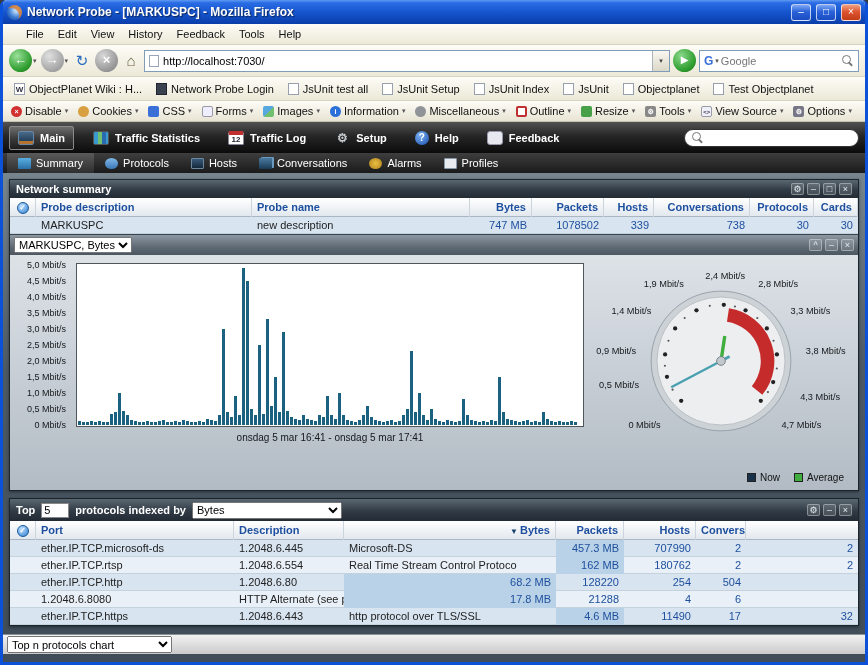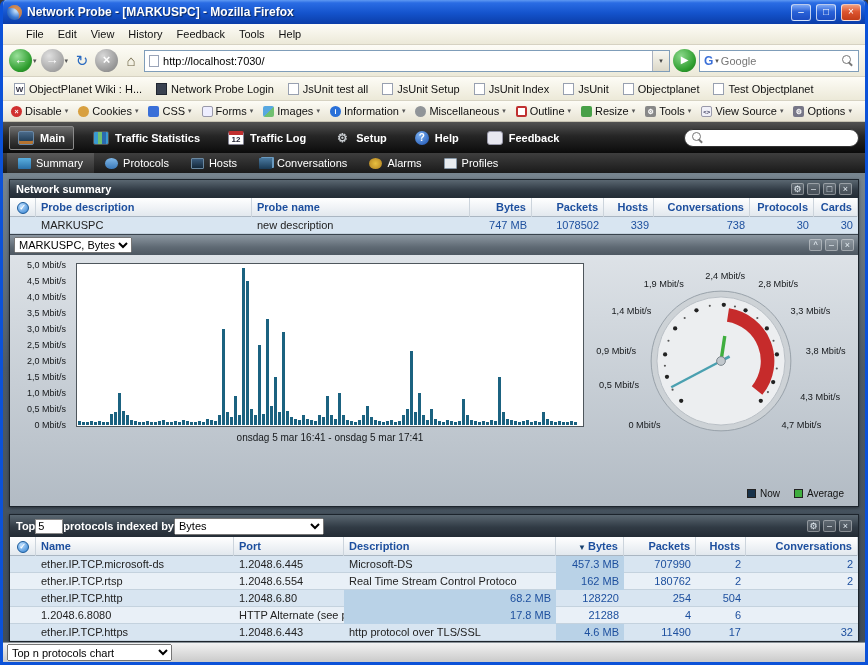--- a/index.html
+++ b/index.html
@@ -79,21 +79,21 @@
 .summary-icon{background:linear-gradient(180deg,#5ab0e0,#2a70a8)}
 .protocols-icon{background:linear-gradient(180deg,#80b8e8,#3a78b8);border-radius:50%}
 .hosts-icon{background:linear-gradient(#3a5a7a,#14283a);border:1px solid #6a88a0}
 .conversations-icon{background:linear-gradient(#4a7aa0,#1a3a55);box-shadow:2px -1px 0 #6a9ac0}
 .alarms-icon{background:radial-gradient(circle,#e8c040,#b08020);border-radius:50%}
 .profiles-icon{background:#e8ecf0;border:1px solid #8898a8}
 
 .content{flex:1;background:linear-gradient(180deg,#77858f,#4d5a66 40%,#404c58);padding:6px 6px 0 6px;display:flex;flex-direction:column;overflow:hidden}
 .panel{border:1px solid #1c242c;box-shadow:0 1px 3px rgba(0,0,0,.45);display:flex;flex-direction:column;background:#c6ccd2}
 .panel1{flex:1;margin-bottom:7px;min-height:0}
-.panel-header{height:18px;flex:0 0 auto;background:linear-gradient(#5a6771,#313b45 55%,#232c35);color:#fff;font-size:11px;font-weight:bold;display:flex;align-items:center;padding:0 6px;}
+.panel-header{height:18px;flex:0 0 auto;background:linear-gradient(#5a6771,#313b45 55%,#232c35);color:#fff;font-size:11px;font-weight:bold;display:flex;align-items:center;padding:0 6px;gap:6px}
 .panel-header.tall{height:22px}
 .panel-icons{margin-left:auto;display:flex;gap:3px;align-items:center}
 .p-icon{width:13px;height:12px;font-size:9px;line-height:11px;text-align:center;color:#e6eef4;background:rgba(255,255,255,.14);border:1px solid rgba(255,255,255,.35);border-radius:2px;font-weight:normal}
 .count-input{width:28px;height:15px;font-size:11px;border:1px solid #888;padding:0 2px;font-family:"Liberation Sans",sans-serif}
 .index-select{height:17px;font-size:11px;width:150px;font-family:"Liberation Sans",sans-serif}
 
 .thead{display:grid;background:linear-gradient(#ffffff,#e2e8ee);border-bottom:1px solid #aab6c2;height:19px;align-items:center;flex:0 0 auto}
 .sum-grid{grid-template-columns:26px 216px 218px 62px 72px 50px 96px 64px 1fr}
 .proto-grid{grid-template-columns:26px 198px 110px 212px 68px 72px 50px 1fr}
 .th{font-size:11px;font-weight:bold;color:#1d4f9e;padding:0 5px;border-right:1px solid #ccd4dc;white-space:nowrap;overflow:hidden;height:19px;line-height:19px}
@@ -115,21 +115,21 @@
 .ytick{position:absolute;right:4px;font-size:9px;color:#15181b;white-space:nowrap}
 .chart-col{width:508px;flex:0 0 auto;display:flex;flex-direction:column}
 .bars-box{width:508px;height:164px;background:#fff;border:1px solid #4e565c;display:flex;align-items:flex-end;padding:1px;overflow:hidden}
 .bar{width:3px;margin-right:1px;background:#1b6280;flex:0 0 auto}
 .xlabel{font-size:10px;color:#15181b;text-align:center;margin-top:5px}
 .gauge-wrap{flex:1;display:flex;justify-content:center;align-items:flex-start;min-width:0}
 .legend{position:absolute;right:14px;bottom:7px;display:flex;gap:14px;font-size:10px;color:#111;align-items:center}
 .leg-item{display:inline-flex;align-items:center}
 .sq{width:9px;height:9px;display:inline-block;margin-right:4px;border:1px solid #222}
 
-.footerbar{flex:0 0 auto;height:20px;margin:0 -6px;background:linear-gradient(#f2f2f2,#cacaca);border-top:1px solid #8a9298;display:flex;align-items:center;padding-left:4px}
+.footerbar{flex:0 0 auto;height:20px;margin:8px -6px;background:linear-gradient(#f2f2f2,#cacaca);border-top:1px solid #8a9298;display:flex;align-items:center;padding-left:4px}
 .footerbar select{height:17px;font-size:11px;width:165px;font-family:"Liberation Sans",sans-serif}
 svg text{font-family:"Liberation Sans",sans-serif}
 </style>
 </head>
 <body>
 
 <div class="window">
 
   <div class="titlebar">
     <span class="ff-icon"></span>
@@ -584,21 +584,20 @@
         <span class="panel-icons">
           <span class="p-icon">⚙</span>
           <span class="p-icon">–</span>
           <span class="p-icon">×</span>
         </span>
       </div>
       <div class="thead proto-grid">
           <span class="th icon-cell">
             <span class="check-icon">✓</span>
           </span>
-          <span class="th">Name</span>
           <span class="th">Port</span>
           <span class="th">Description</span>
           <span class="th num"><span class="sort-arrow">▼</span>Bytes</span>
           <span class="th num">Packets</span>
           <span class="th num">Hosts</span>
           <span class="th num">Conversations</span>
         </div>
       <div>
           <div class="trow proto-grid">
             <span class="td icon-cell"></span>

